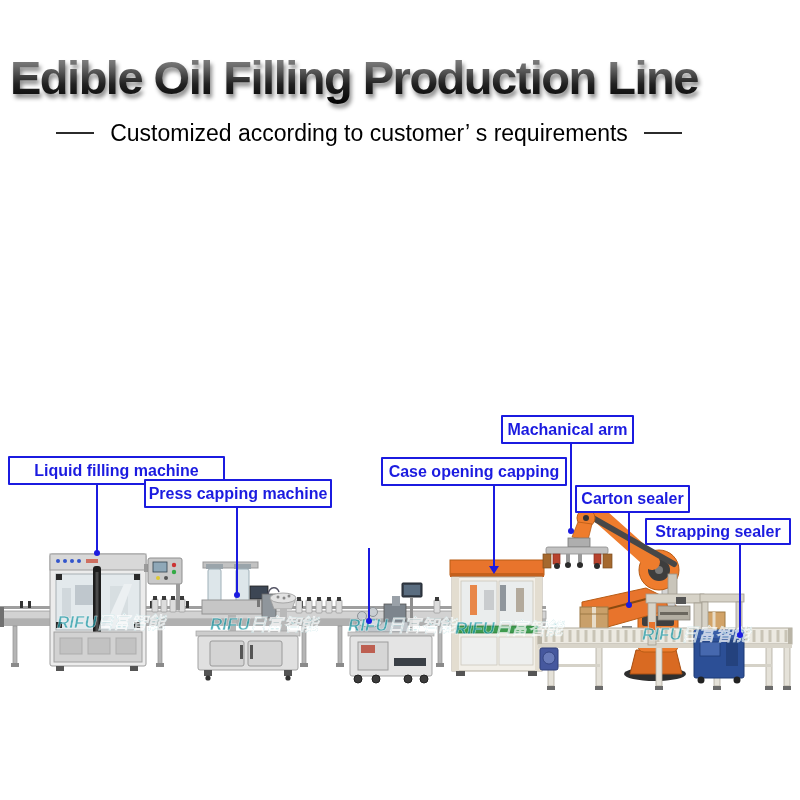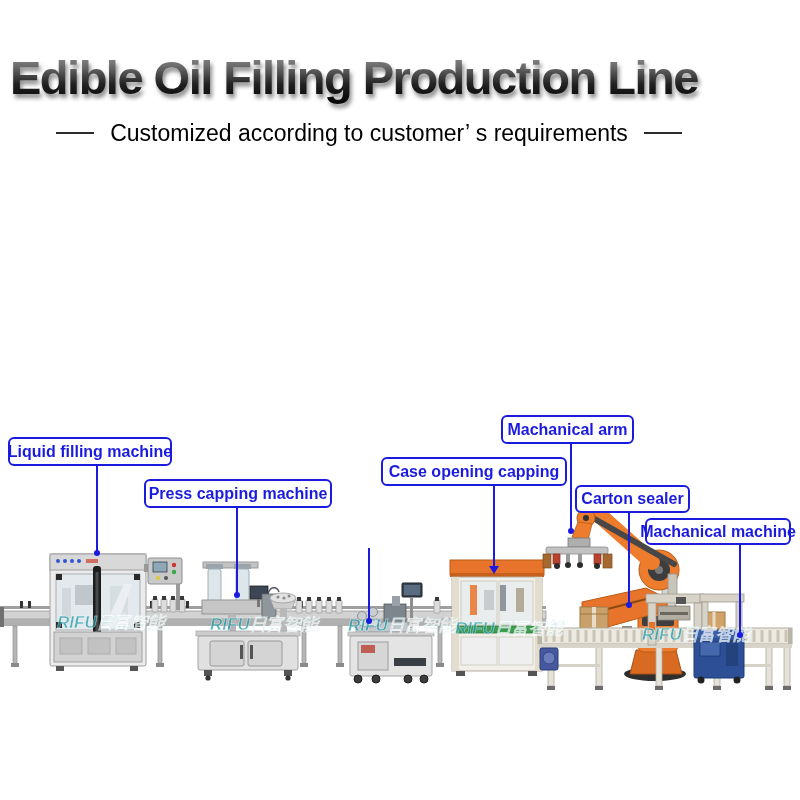--- a/index.html
+++ b/index.html
@@ -20,21 +20,21 @@
     display:flex;align-items:center;justify-content:center;
   }
   .subtitle{
     font-size:23px;color:#000;white-space:nowrap;letter-spacing:0px;
   }
   .dash{width:38px;height:2px;background:#2b2b2b;margin:0 16px;}
   
   .label-box{
     position:absolute;box-sizing:border-box;height:29px;
     display:flex;align-items:center;justify-content:center;
-    border:2px solid #1b1be0;border-radius:6px;background:#ffffff;
+    border:2px solid #1b1be0;border-radius:1px;background:#ffffff;
     color:#1b1be0;font-weight:bold;font-size:16px;white-space:nowrap;
     z-index:3;
   }
   .callout-line{position:absolute;width:2px;background:#1b1be0;z-index:2;}
   .callout-dot{position:absolute;width:6px;height:6px;border-radius:50%;background:#1b1be0;z-index:2;}
   .callout-arrow{
     position:absolute;width:0;height:0;z-index:2;
     border-left:5px solid transparent;border-right:5px solid transparent;
     border-top:8px solid #1b1be0;
   }
@@ -46,26 +46,26 @@
 
 <div class="stage">
 
   <div class="title">Edible Oil Filling Production Line</div>
   <div class="subtitle-row">
     <span class="dash"></span>
     <span class="subtitle">Customized according to customer’ s requirements</span>
     <span class="dash"></span>
   </div>
 
-  <div class="label-box" style="left:8px;top:437px;width:164px;">Liquid filling machine</div>
+  <div class="label-box" style="left:8px;top:456px;width:217px;">Liquid filling machine</div>
   <div class="label-box" style="left:144px;top:479px;width:188px;">Press capping machine</div>
   <div class="label-box" style="left:381px;top:457px;width:186px;">Case opening capping</div>
   <div class="label-box" style="left:501px;top:415px;width:133px;">Machanical arm</div>
   <div class="label-box" style="left:575px;top:485px;width:115px;height:28px;">Carton sealer</div>
-  <div class="label-box" style="left:645px;top:518px;width:146px;height:27px;">Machanical machine</div>
+  <div class="label-box" style="left:645px;top:518px;width:146px;height:27px;">Strapping sealer</div>
 
   <div class="callout-line" style="left:96px;top:464px;height:88px;"></div>
   <div class="callout-dot" style="left:94px;top:550px;"></div>
 
   <div class="callout-line" style="left:236px;top:507px;height:87px;"></div>
   <div class="callout-dot" style="left:234px;top:592px;"></div>
 
   <div class="callout-line" style="left:368px;top:548px;height:72px;"></div>
   <div class="callout-dot" style="left:366px;top:618px;"></div>
 

